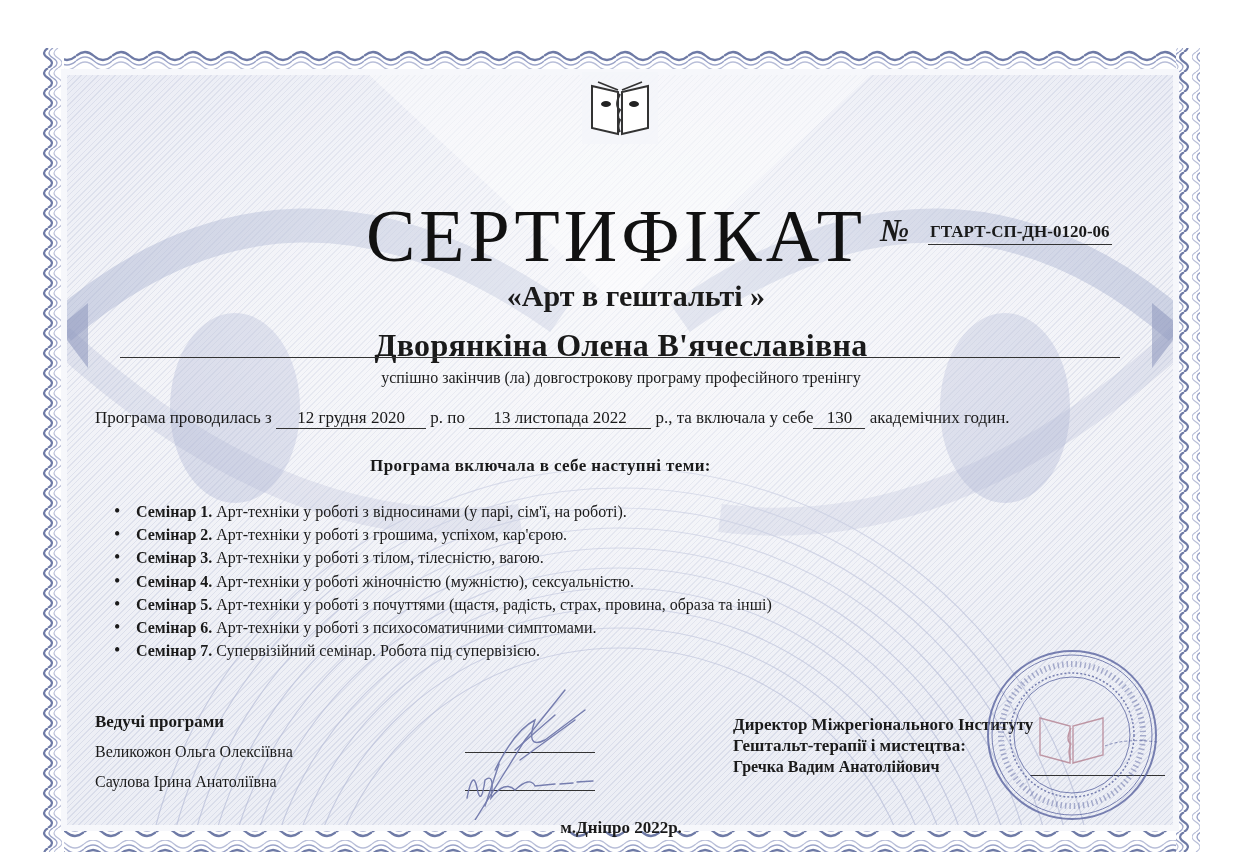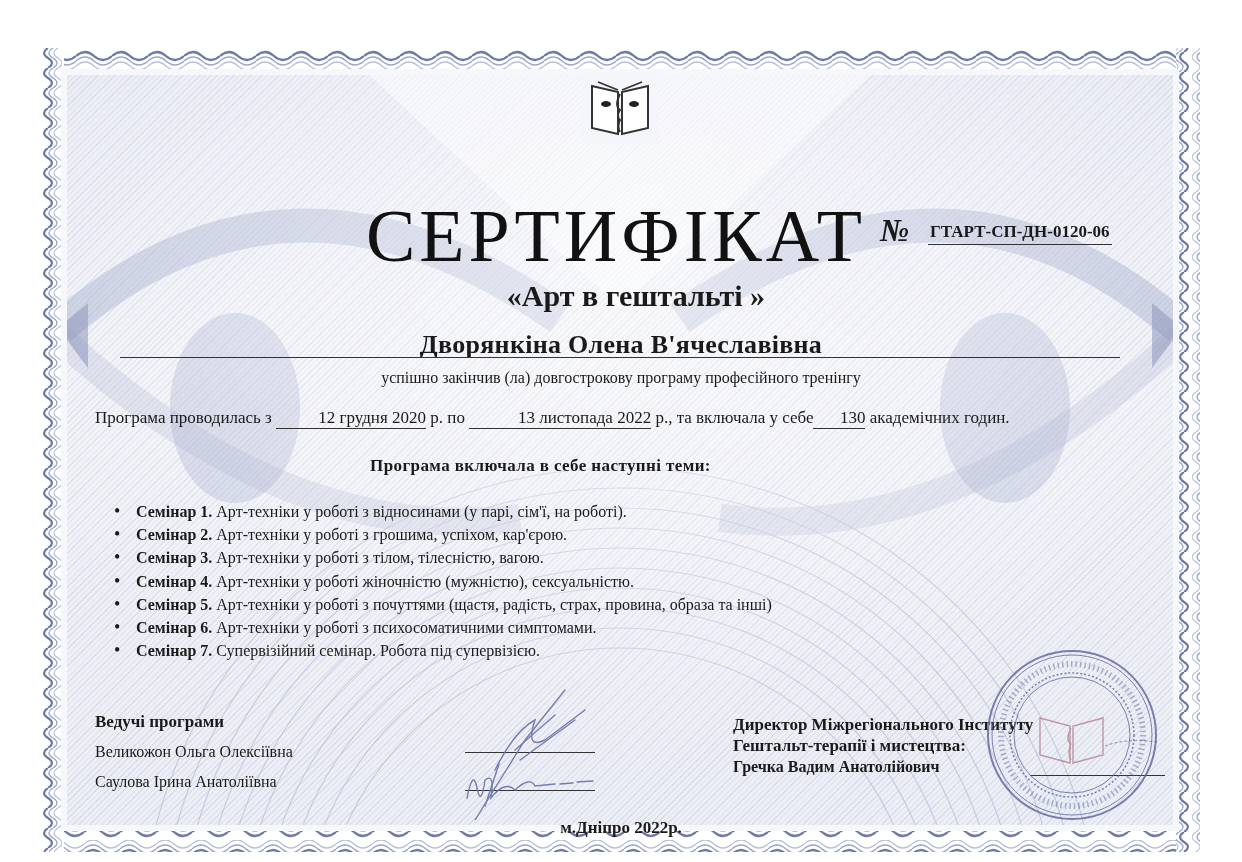--- a/index.html
+++ b/index.html
@@ -33,27 +33,27 @@
   .num-sign {
     position: absolute; left: 880px; top: 22px; font-size: 32px; font-weight: 700;
     font-style: italic; line-height: 40px;
   }
   .num-value {
     position: absolute; left: 928px; top: 32px; font-size: 17px; font-weight: 700;
     line-height: 24px; border-bottom: 1.5px solid #333; padding: 0 2px;
   }
 
   .course { left: 0; width: 1242px; top: 278px; font-size: 30px; font-weight: 700; line-height: 36px; padding-left: 15px; }
-  .name { left: 0; width: 1242px; top: 327px; font-size: 26px; font-weight: 700; line-height: 36px; letter-spacing: 0.3px; }
+  .name { left: 0; width: 1242px; top: 327px; font-size: 32px; font-weight: 700; line-height: 36px; letter-spacing: 0.3px; }
   .name-line { left: 120px; top: 357px; width: 1000px; height: 0; border-top: 1.5px solid #333; }
   .subtitle { left: 0; width: 1242px; top: 367px; font-size: 16px; line-height: 22px; }
 
   .program-line { left: 95px; top: 406px; font-size: 17px; line-height: 24px; white-space: nowrap; }
   .fill {
-    display: inline-block; border-bottom: 1px solid #333; text-align: right; line-height: 20px;
+    display: inline-block; border-bottom: 1px solid #333; text-align: center; line-height: 20px;
   }
   .fill.d1 { width: 150px; }
   .fill.d2 { width: 182px; }
   .fill.h { width: 52px; }
 
   .topics-heading { left: 0; width: 1081px; top: 454px; font-size: 17px; font-weight: 700; line-height: 24px; letter-spacing: 0.4px; }
 
   .topics { left: 114px; top: 500px; margin: 0; padding: 0; list-style: none; }
   .topics li { font-size: 16px; line-height: 23.2px; position: relative; padding-left: 22px; white-space: nowrap; }
   .topics li::before { content: "\2022"; position: absolute; left: 0; top: 0; font-size: 18px; }

